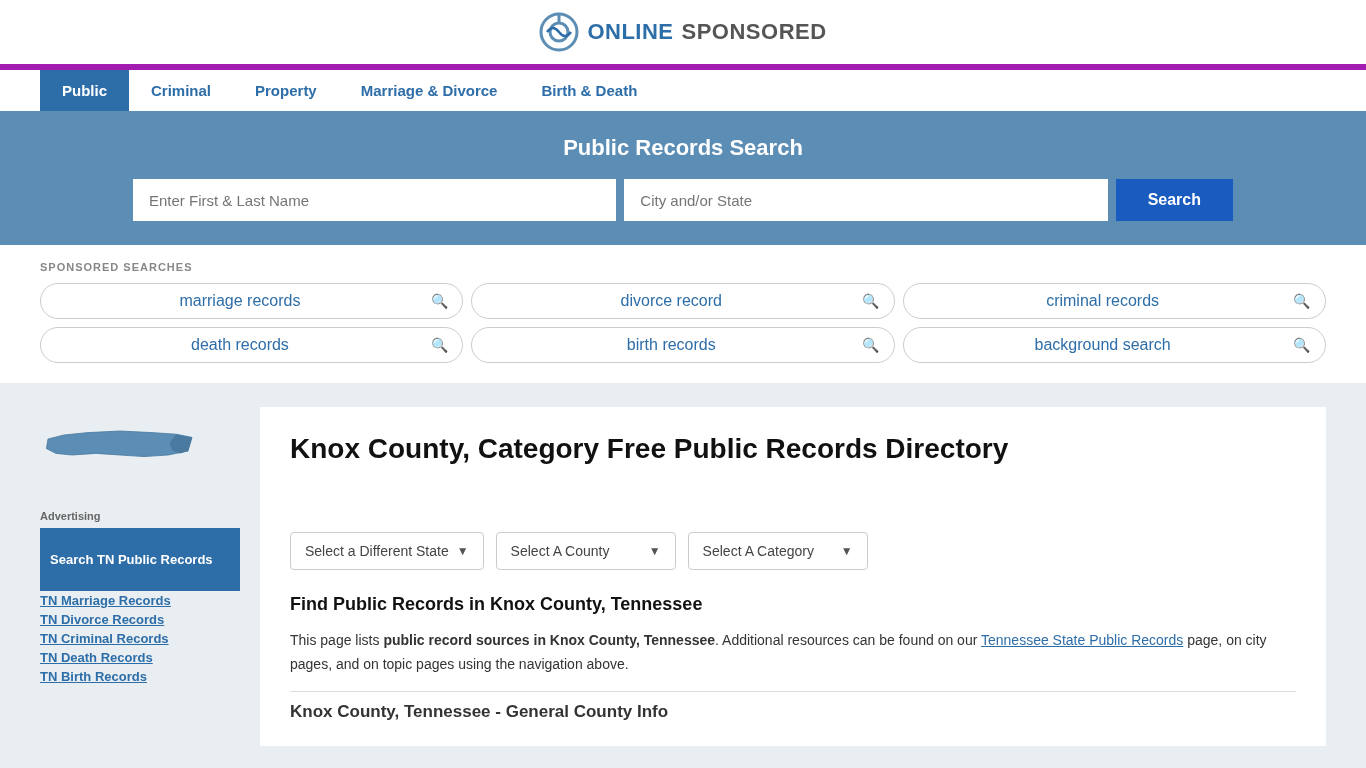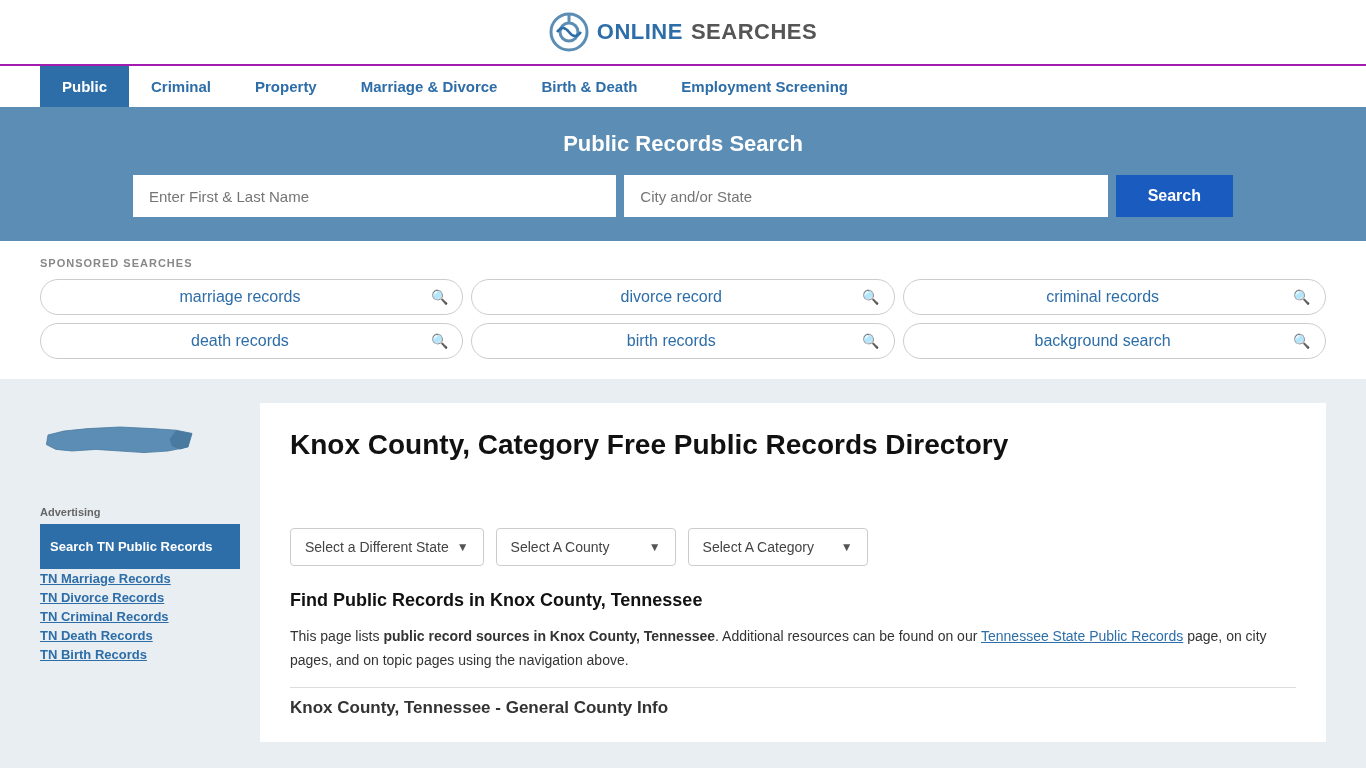--- a/index.html
+++ b/index.html
@@ -35,21 +35,21 @@
     }
     .logo-text-searches {
       font-size: 22px;
       font-weight: 700;
       color: #555;
       letter-spacing: 0.5px;
     }
     
     nav {
       background: #fff;
-      border-top: 2px solid #a21caf;
+      border-top: 6px solid #a21caf;
       display: flex;
       padding: 0 40px;
     }
     .nav-item {
       padding: 12px 22px;
       cursor: pointer;
       font-size: 15px;
       font-weight: 600;
       color: #2d6da8;
       text-decoration: none;
@@ -157,21 +157,21 @@
     .sidebar-advertising-label {
       font-size: 11px;
       font-weight: 700;
       color: #666;
       margin-bottom: 6px;
       display: block;
     }
     .sidebar-ad-highlight {
       background: #2d6da8;
       color: #fff;
-      padding: 15px 10px;
+      padding: 24px 10px;
       font-size: 13px;
       font-weight: 700;
       margin-bottom: 2px;
       cursor: pointer;
     }
     .sidebar-link {
       display: block;
       color: #2d6da8;
       font-size: 13px;
       font-weight: 700;
@@ -251,31 +251,30 @@
 
 <header class="header">
   <div class="logo-area">
     <svg class="logo-icon" viewBox="0 0 40 40" fill="none" xmlns="http://www.w3.org/2000/svg">
       <circle cx="20" cy="20" r="18" stroke="#5b8db5" stroke-width="3" fill="none"></circle>
       <circle cx="20" cy="20" r="9" stroke="#5b8db5" stroke-width="3" fill="none"></circle>
       <line x1="20" y1="2" x2="20" y2="10" stroke="#5b8db5" stroke-width="3"></line>
       <path d="M8 20 Q14 12 20 20 Q26 28 32 20" stroke="#2d6da8" stroke-width="2.5" fill="none"></path>
     </svg>
     <span class="logo-text-online">ONLINE</span>
-    <span class="logo-text-searches">SEARCHES</span>
+    <span class="logo-text-searches">SPONSORED</span>
   </div>
 </header>
 
 <nav>
   <a class="nav-item active">Public</a>
   <a class="nav-item">Criminal</a>
   <a class="nav-item">Property</a>
   <a class="nav-item">Marriage &amp; Divorce</a>
   <a class="nav-item">Birth &amp; Death</a>
-  <a class="nav-item">Employment Screening</a>
 </nav>
 
 <div class="search-banner">
   <div class="search-banner-title">Public Records Search</div>
   <div class="search-fields">
     <input class="search-input" type="text" placeholder="Enter First &amp; Last Name" style="">
     <input class="search-input" type="text" placeholder="City and/or State" style="">
     <button class="search-btn">Search</button>
   </div>
 </div>

